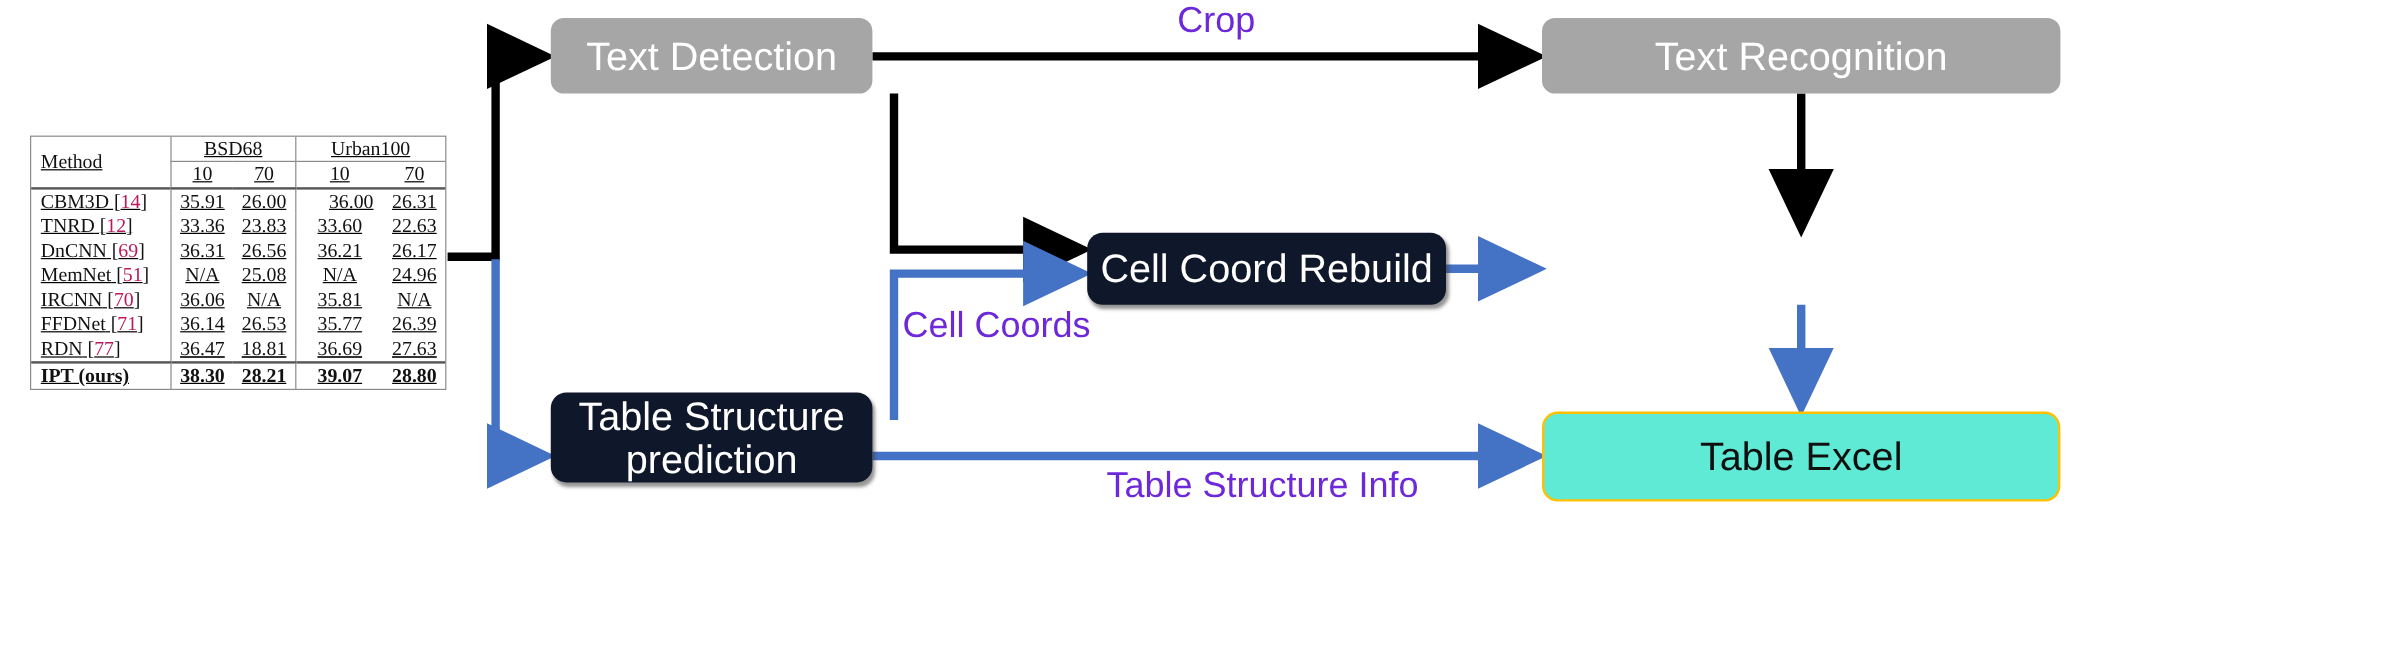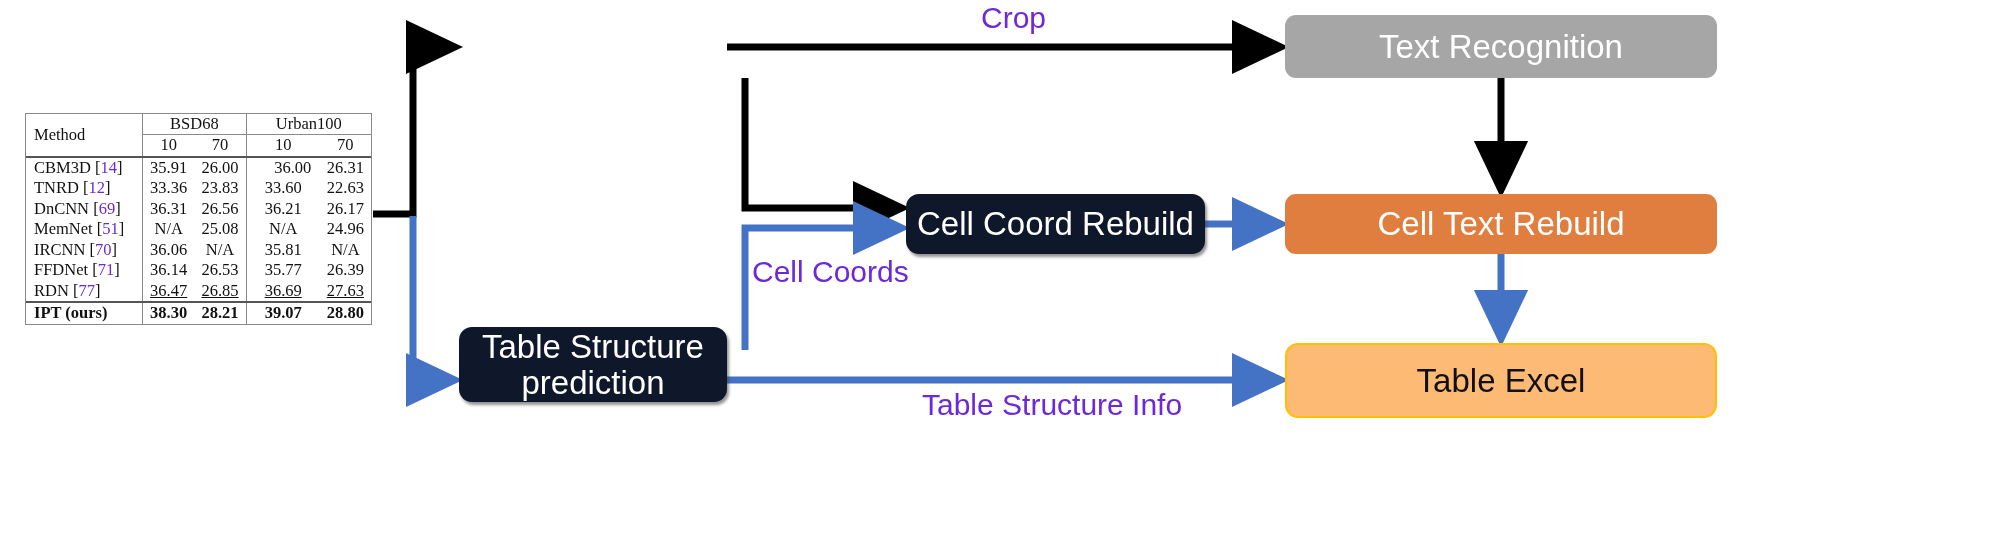--- a/index.html
+++ b/index.html
@@ -13,31 +13,31 @@
   #wires { position:absolute; left:0; top:0; width:2002px; height:552px; }
 
   
   .src-table-wrap{
     position:absolute; left:25px; top:113px;
     width:345px;
     border:1.5px solid #8a8a8a;
     background:#fff;
     font-family:"Liberation Serif", serif;
   }
-  table.src-table{ border-collapse:collapse; width:100%; }
+  table.src-table{ border-collapse:collapse; width:100%;text-decoration:underline; }
   table.src-table td{
     font-size:16.5px; color:#111; text-align:center;
     padding:1px 4px; line-height:1.12;
     border:0;
   }
   .vline{ border-right:1.2px solid #8a8a8a !important; }
   .hline-thick{ border-bottom:2.2px solid #555 !important; }
   .m-col{ text-align:left !important; padding-left:8px !important; width:104px; }
   .spanhdr{ border-bottom:1.2px solid #8a8a8a !important; }
-  .ref{ color:#6d28d9; }
+  .ref{ color:#be185d; }
   .bold{ font-weight:bold; }
   .ul{ text-decoration:underline; }
 
   
   .node{
     position:absolute;
     display:flex; align-items:center; justify-content:center;
     text-align:center;
     box-sizing:border-box;
     line-height:1.08;
@@ -49,21 +49,21 @@
   .node-blue{
     background:#0f172a; color:#ffffff;
     border-radius:13px; font-size:33px;
     box-shadow:2px 3px 3px rgba(60,60,60,.55);
   }
   .node-orange{
     background:#df7e3f; color:#ffffff;
     border-radius:11px; font-size:33px;
   }
   .node-outline{
-    background:#fdba74; color:#101010;
+    background:#5eead4; color:#101010;
     border:2.5px solid #ffc000; border-radius:13px;
     font-size:33px;
   }
 
   #node-text-detection   { left:459px; top:15px;  width:268px; height:63px; }
   #node-text-recognition { left:1285px;top:15px;  width:432px; height:63px; }
   #node-cell-coord       { left:906px; top:194px; width:299px; height:60px; }
   #node-cell-text        { left:1285px;top:194px; width:432px; height:60px; }
   #node-table-struct     { left:459px; top:327px; width:268px; height:75px; }
   #node-table-excel      { left:1285px;top:343px; width:432px; height:75px; }
@@ -184,47 +184,47 @@
           <tr>
             <td class="m-col vline"><span>FFDNet</span> [<span class="ref">71</span>]</td>
             <td>36.14</td>
             <td class="vline">26.53</td>
             <td>35.77</td>
             <td>26.39</td>
           </tr>
           <tr>
             <td class="m-col vline"><span>RDN</span> [<span class="ref">77</span>]</td>
             <td class=" ul">36.47</td>
-            <td class="vline ul">26.85</td>
+            <td class="vline ul">18.81</td>
             <td class=" ul">36.69</td>
             <td class=" ul">27.63</td>
           </tr>
           <tr>
             <td class="m-col vline " style="border-top: 2.2px solid rgb(85, 85, 85);"><span class="bold">IPT (ours)</span></td>
             <td class=" bold" style="border-top: 2.2px solid rgb(85, 85, 85);">38.30</td>
             <td class="vline bold" style="border-top: 2.2px solid rgb(85, 85, 85);">28.21</td>
             <td class=" bold" style="border-top: 2.2px solid rgb(85, 85, 85);">39.07</td>
             <td class=" bold" style="border-top: 2.2px solid rgb(85, 85, 85);">28.80</td>
           </tr>
         </tbody>
     </table>
   </div>
 
+  <div class="node node-gray" id="node-text-detection">
+    <span>Text Detection</span>
+  </div>
 
   <div class="node node-gray" id="node-text-recognition">
     <span>Text Recognition</span>
   </div>
 
   <div class="node node-blue" id="node-cell-coord">
     <span>Cell Coord Rebuild</span>
   </div>
 
-  <div class="node node-orange" id="node-cell-text">
-    <span>Cell Text Rebuild</span>
-  </div>
 
   <div class="node node-blue" id="node-table-struct">
     <span>
       <span>Table Structure</span><br>
       <span>prediction</span>
     </span>
   </div>
 
   <div class="node node-outline" id="node-table-excel">
     <span>Table Excel</span>

